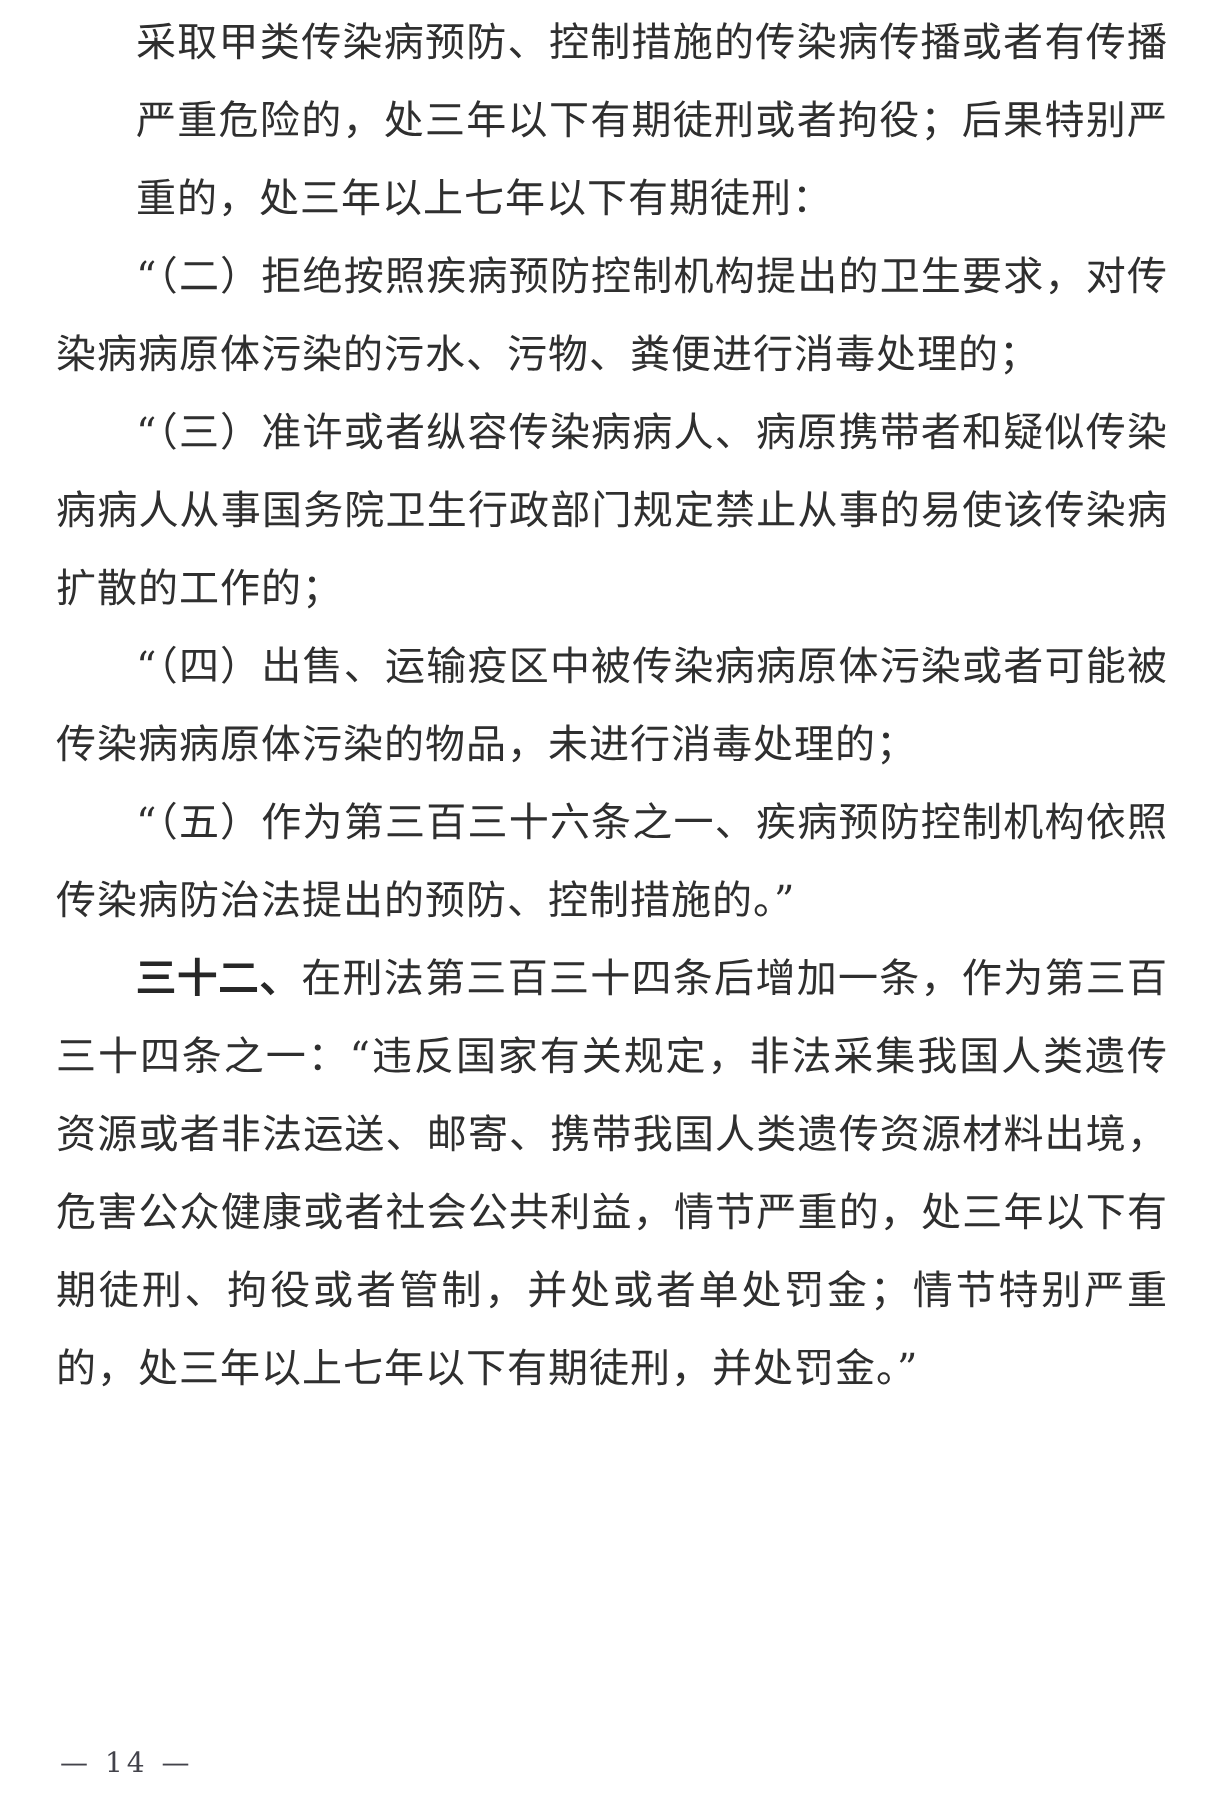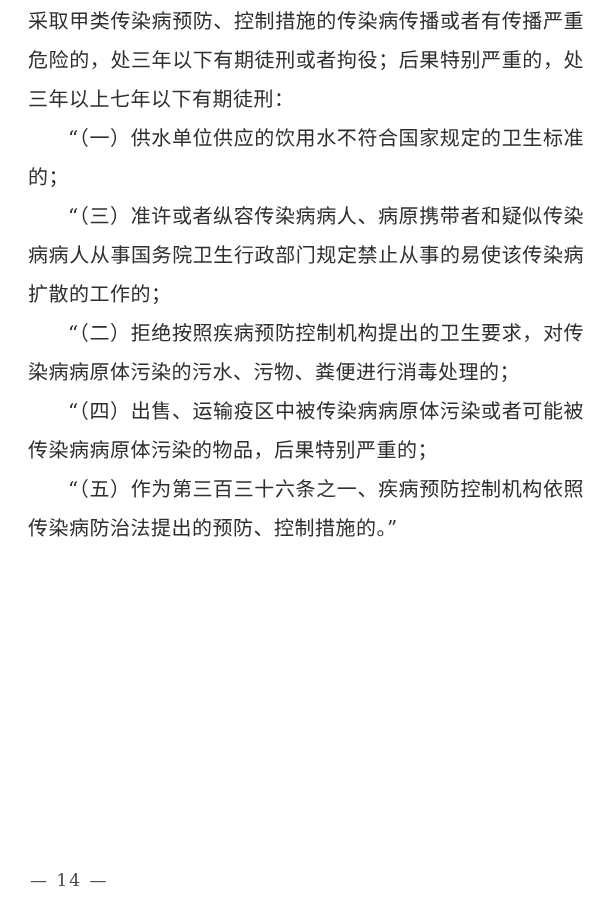--- a/index.html
+++ b/index.html
@@ -28,52 +28,53 @@
     word-break: break-all;
     letter-spacing: 0.5px;
   }
   .content p {
     margin: 0;
     padding: 0;
     text-indent: 2em;
   }
   .content p.no-indent {
     text-indent: 0;
+    margin-left: 40px;
   }
   .ord {
     font-family: "DejaVu Sans", "Liberation Sans", sans-serif;
     font-weight: bold;
     color: #272727;
   }
   .footer {
     position: absolute;
     left: 30px;
     bottom: 10px;
-    font-size: 17px;
+    font-size: 14px;
     letter-spacing: 2px;
     color: #43434b;
     font-family: "DejaVu Serif", "Liberation Serif", serif;
   }
 </style>
 </head>
 <body>
 
 <div class="page">
   <div class="content">
 
     <p class="no-indent">采取甲类传染病预防、控制措施的传染病传播或者有传播严重危险的，处三年以下有期徒刑或者拘役；后果特别严重的，处三年以上七年以下有期徒刑：</p>
 
-    <p>“（一）供水单位供应的饮用水不符合国家规定的卫生标准的；</p>
+
+    <p>“（二）拒绝按照疾病预防控制机构提出的卫生要求，对传染病病原体污染的污水、污物、粪便进行消毒处理的；</p>
 
     <p>“（三）准许或者纵容传染病病人、病原携带者和疑似传染病病人从事国务院卫生行政部门规定禁止从事的易使该传染病扩散的工作的；</p>
 
-    <p>“（二）拒绝按照疾病预防控制机构提出的卫生要求，对传染病病原体污染的污水、污物、粪便进行消毒处理的；</p>
-
-    <p>“（四）出售、运输疫区中被传染病病原体污染或者可能被传染病病原体污染的物品，后果特别严重的；</p>
+    <p>“（四）出售、运输疫区中被传染病病原体污染或者可能被传染病病原体污染的物品，未进行消毒处理的；</p>
 
     <p>“（五）作为第三百三十六条之一、疾病预防控制机构依照传染病防治法提出的预防、控制措施的。”</p>
 
+    <p><span class="ord">三十二、</span><span>在刑法第三百三十四条后增加一条，作为第三百三十四条之一：“违反国家有关规定，非法采集我国人类遗传资源或者非法运送、邮寄、携带我国人类遗传资源材料出境，危害公众健康或者社会公共利益，情节严重的，处三年以下有期徒刑、拘役或者管制，并处或者单处罚金；情节特别严重的，处三年以上七年以下有期徒刑，并处罚金。”</span></p>
 
 
   </div>
 
   <div class="footer">— 14 —</div>
 </div>
 
 </body></html>

